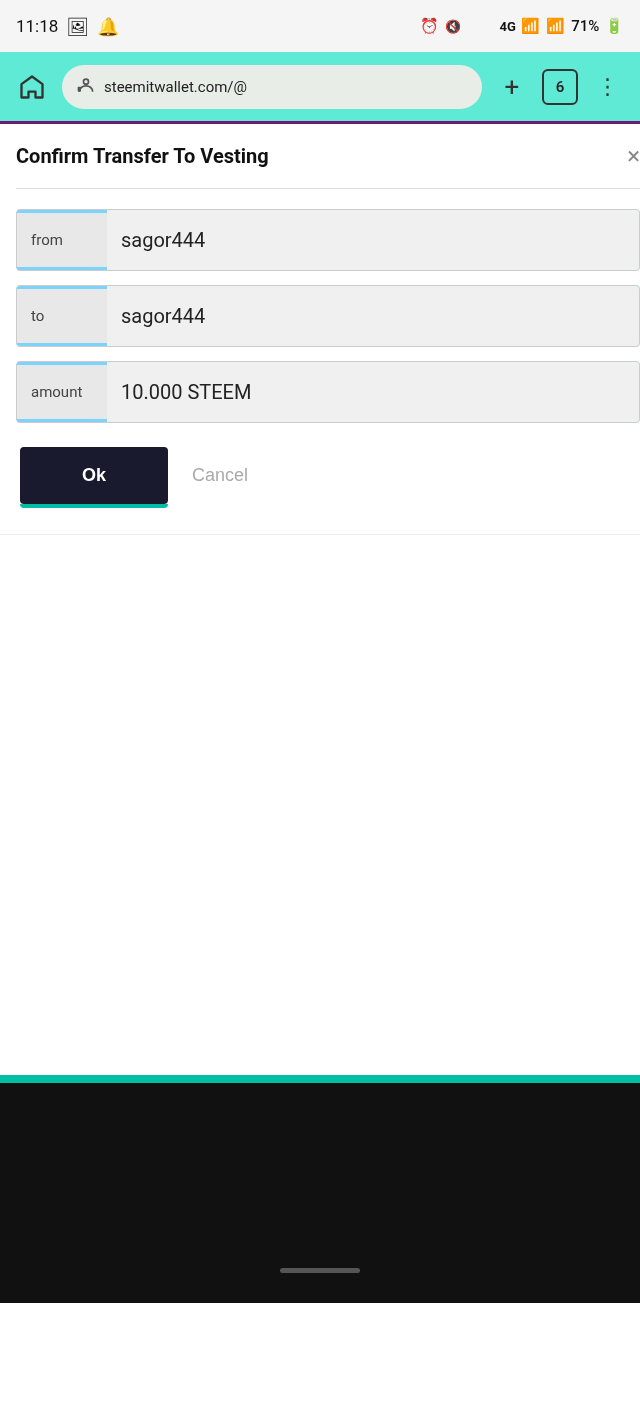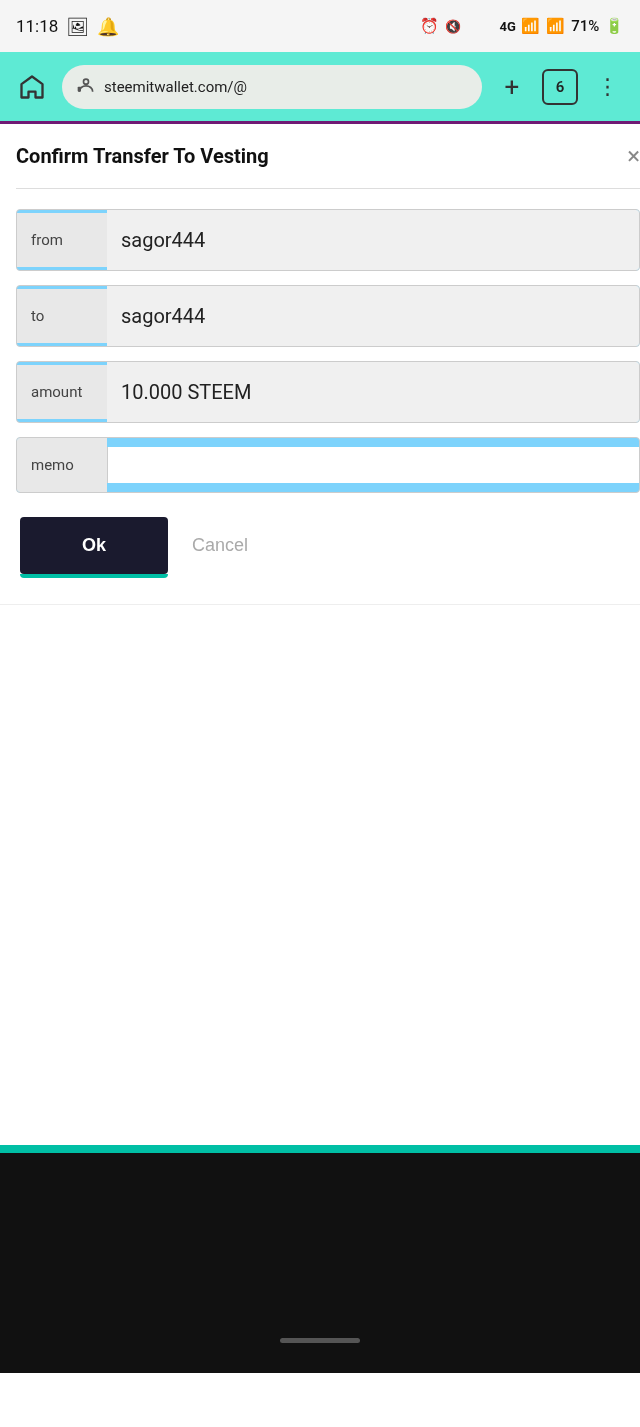--- a/index.html
+++ b/index.html
@@ -334,28 +334,20 @@
 
     <div class="form-row">
       <div class="form-label">
         <span>amount</span>
       </div>
       <div class="form-value">
         <span>10.000 STEEM</span>
       </div>
     </div>
 
-    <div class="form-row">
-      <div class="form-label">
-        <span>memo</span>
-      </div>
-      <div class="form-value form-value-empty">
-        <span></span>
-      </div>
-    </div>
 
     <div class="button-row">
       <button class="ok-button">Ok</button>
       <button class="cancel-button">Cancel</button>
     </div>
 
   </div>
 
   <div class="white-area"></div>
 

